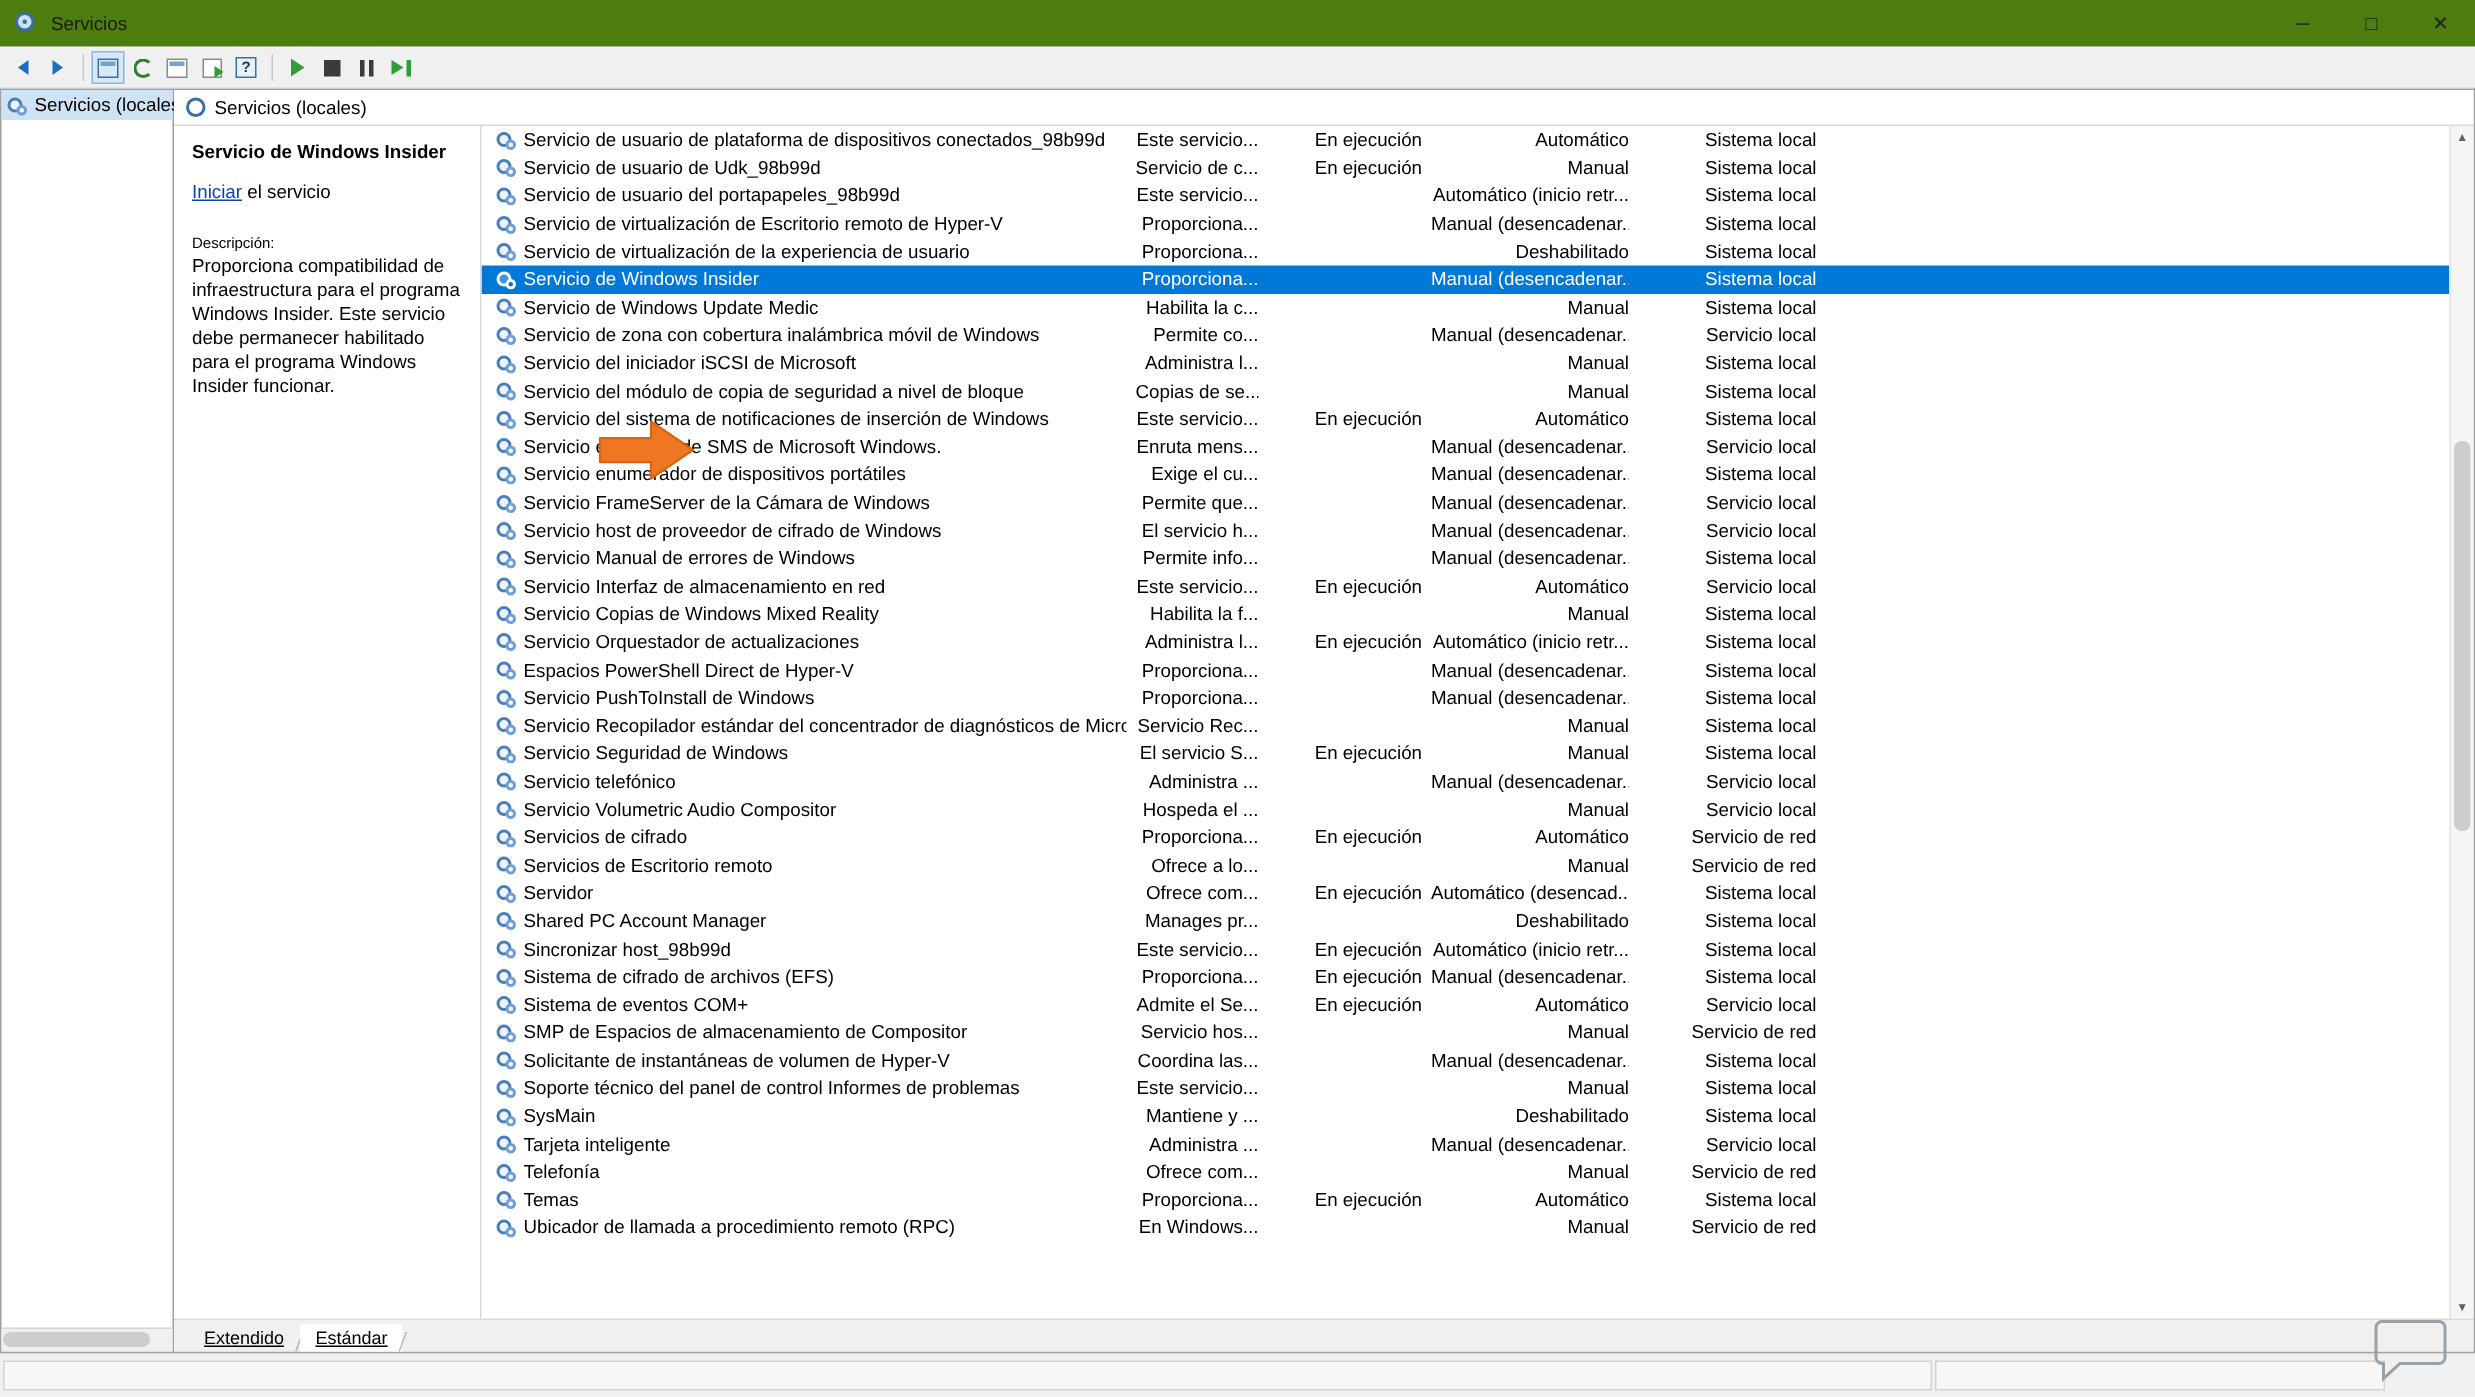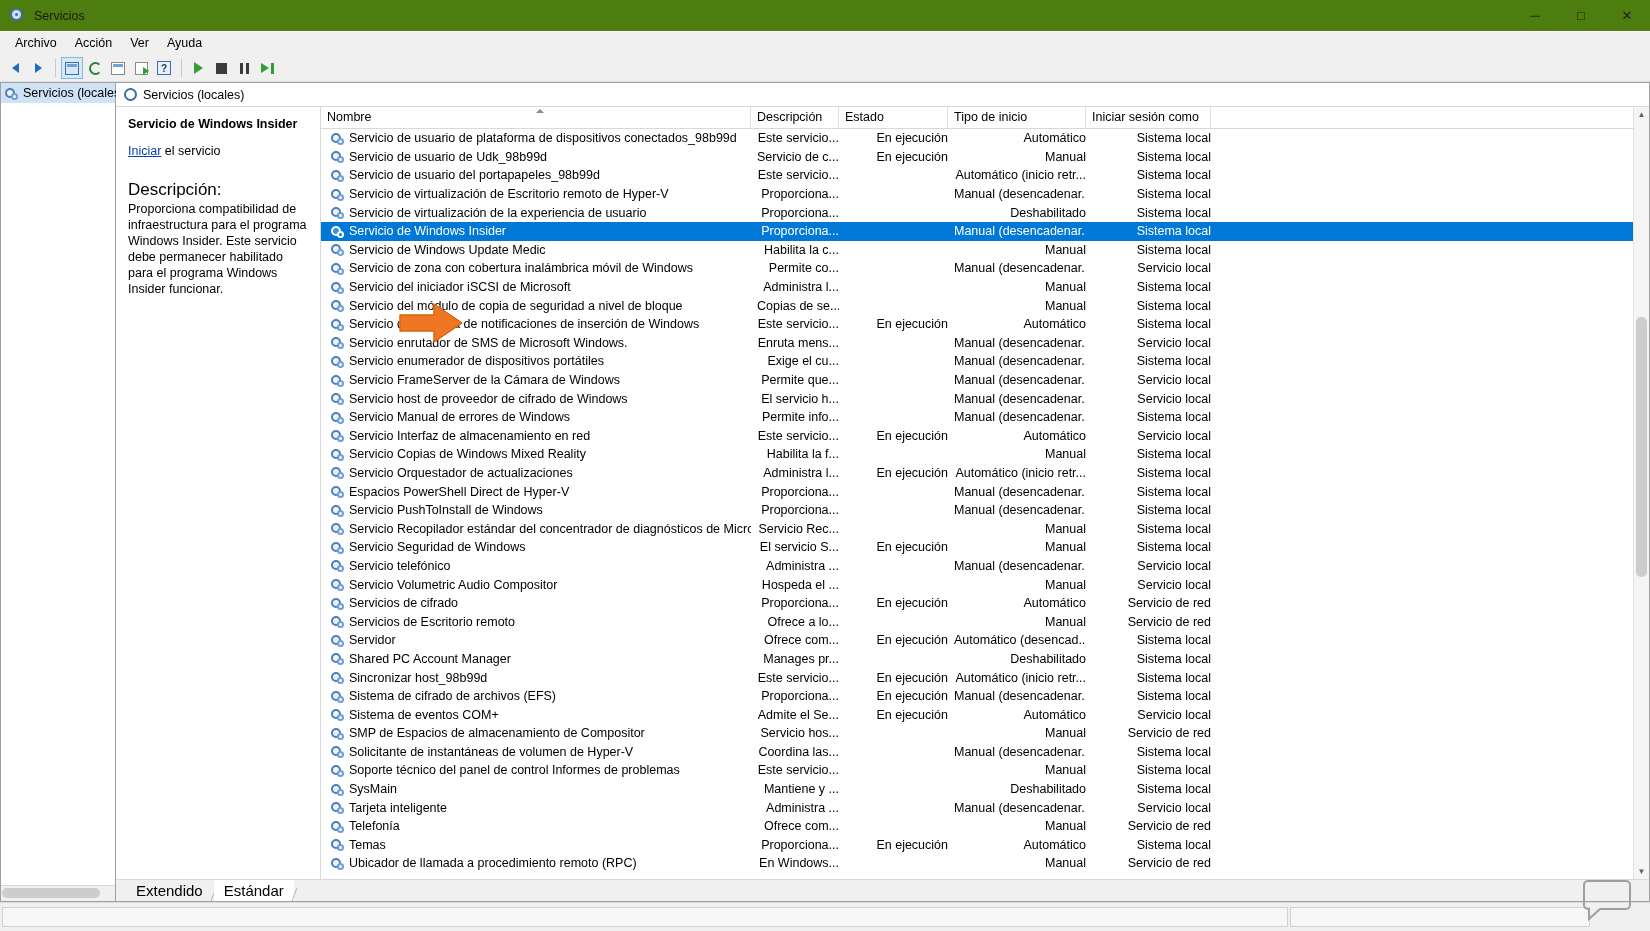--- a/index.html
+++ b/index.html
@@ -299,21 +299,21 @@
   .detail-link {
     font-size: 12.5px;
     margin-bottom: 22px;
   }
   .detail-link a {
     color: #0645ad;
     text-decoration: underline;
     cursor: pointer;
   }
   .detail-desc-title {
-    font-size: 17px;
+    font-size: 10px;
     margin-bottom: 1px;
   }
   .detail-desc-body {
     font-size: 12.5px;
     line-height: 1.28;
   }
 
   
   .list-pane {
     flex: 1 1 auto;
@@ -437,23 +437,24 @@
   .tabs-row {
     height: 21px;
     background: #f0f0f0;
     display: flex;
     align-items: flex-end;
     padding-left: 10px;
     flex: none;
     border-top: 1px solid #d9d9d9;
   }
   .tab {
-    font-size: 15px;
+    font-size: 12px;
     padding: 2px 10px 2px 10px;
     position: relative;
+    text-decoration: underline;
   }
   .tab.active {
     background: #ffffff;
   }
   .tab-sep {
     width: 1px;
     height: 13px;
     background: #b5b5b5;
     transform: skewX(-20deg);
   }
@@ -505,26 +506,20 @@
     <div class="app-icon">
       <div class="gear"></div>
     </div>
     <div class="title">Servicios</div>
     <div class="spacer"></div>
     <div class="winbtn">─</div>
     <div class="winbtn">□</div>
     <div class="winbtn close">✕</div>
   </div>
 
-  <div class="menubar">
-    <div class="menu-item">Archivo</div>
-    <div class="menu-item">Acción</div>
-    <div class="menu-item">Ver</div>
-    <div class="menu-item">Ayuda</div>
-  </div>
 
   <div class="toolbar">
     <div class="tb-btn">
         <span class="arrow-left"></span>
       </div>
     <div class="tb-btn">
         <span class="arrow-right"></span>
       </div>
     <div class="tb-sep"></div>
     <div class="tb-btn pressed">
@@ -589,30 +584,20 @@
         <div class="detail-pane">
           <div class="detail-title">Servicio de Windows Insider</div>
           <div class="detail-link">
             <a>Iniciar</a><span> el servicio</span>
           </div>
           <div class="detail-desc-title">Descripción:</div>
           <div class="detail-desc-body">Proporciona compatibilidad de infraestructura para el programa Windows Insider. Este servicio debe permanecer habilitado para el programa Windows Insider funcionar.</div>
         </div>
 
         <div class="list-pane">
-          <div class="list-header">
-            <div class="col c-name">
-              <span class="sort-caret"></span>
-              <span>Nombre</span>
-            </div>
-            <div class="col c-desc">Descripción</div>
-            <div class="col c-state">Estado</div>
-            <div class="col c-start">Tipo de inicio</div>
-            <div class="col c-logon">Iniciar sesión como</div>
-          </div>
           <div class="rows" id="rows">
               <div class="row">
                 <div class="cell name c-name">
                   <span class="svc-icon">
                     <span class="g1"></span>
                     <span class="g2"></span>
                   </span>
                   <span>Servicio de usuario de plataforma de dispositivos conectados_98b99d</span>
                 </div>
                 <div class="cell c-desc">Este servicio...</div>

